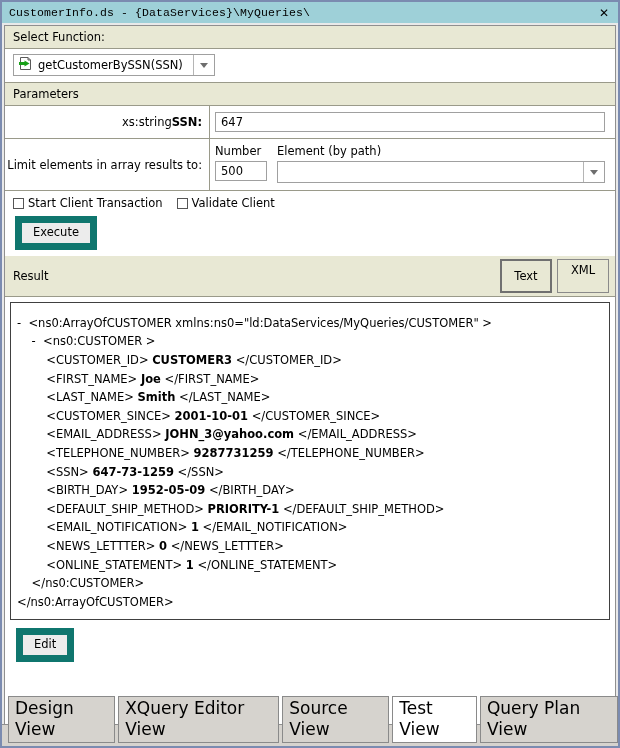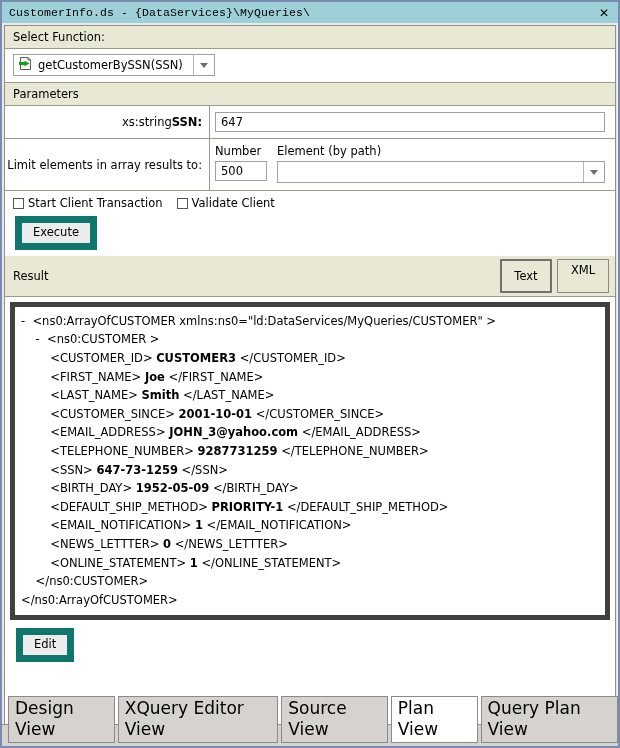--- a/index.html
+++ b/index.html
@@ -255,25 +255,25 @@
   .result-area {
     flex: 1;
     background: #ffffff;
     padding: 5px 5px 0 5px;
     display: flex;
     flex-direction: column;
     box-sizing: border-box;
     min-height: 0;
   }
   .xml-box {
-    border: 5px solid #404040;
+    border: 1px solid #404040;
     background: #ffffff;
     flex: none;
     height: 318px;
-    padding: 5px 6px;
+    padding: 11px 6px;
     box-sizing: border-box;
     overflow: hidden;
     cursor: text;
   }
   .xline {
     font-size: 11.5px;
     line-height: 18.6px;
     white-space: pre;
     color: #000;
   }
@@ -420,17 +420,17 @@
         <button class="btn">Edit</button>
       </div>
     </div>
 
   </div>
 
   <div class="tabbar" id="tabbar">
       <span class="tab">Design View</span>
       <span class="tab">XQuery Editor View</span>
       <span class="tab">Source View</span>
-      <span class="tab active">Plan View</span>
+      <span class="tab active">Test View</span>
       <span class="tab">Query Plan View</span>
     </div>
 
 </div>
 
 </body></html>

